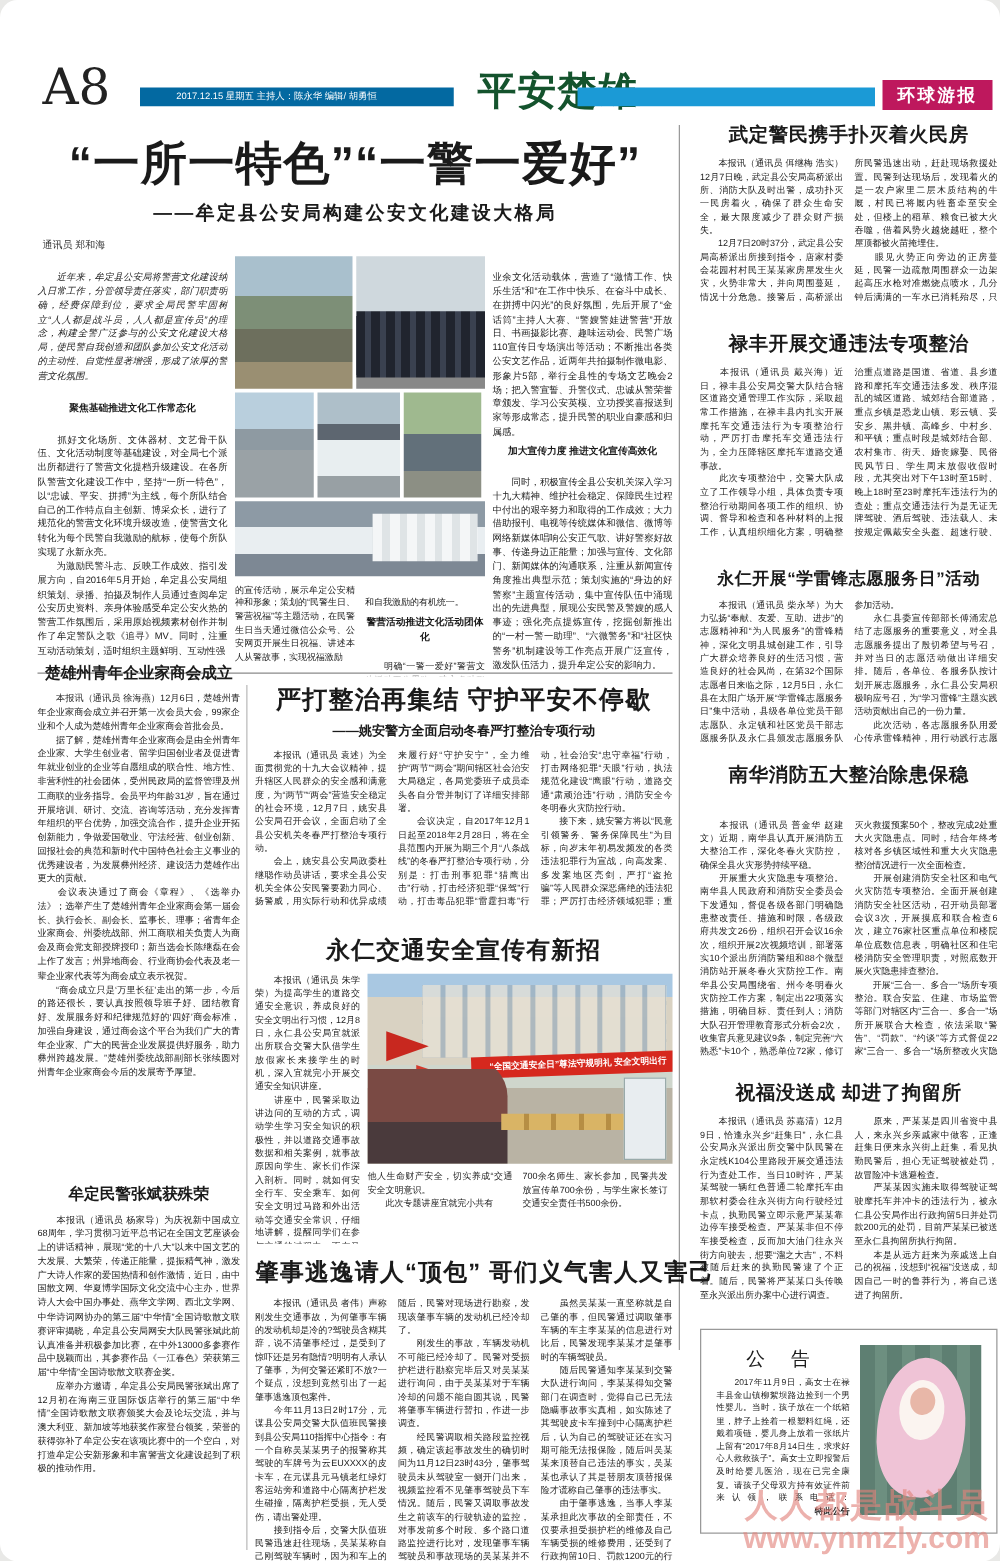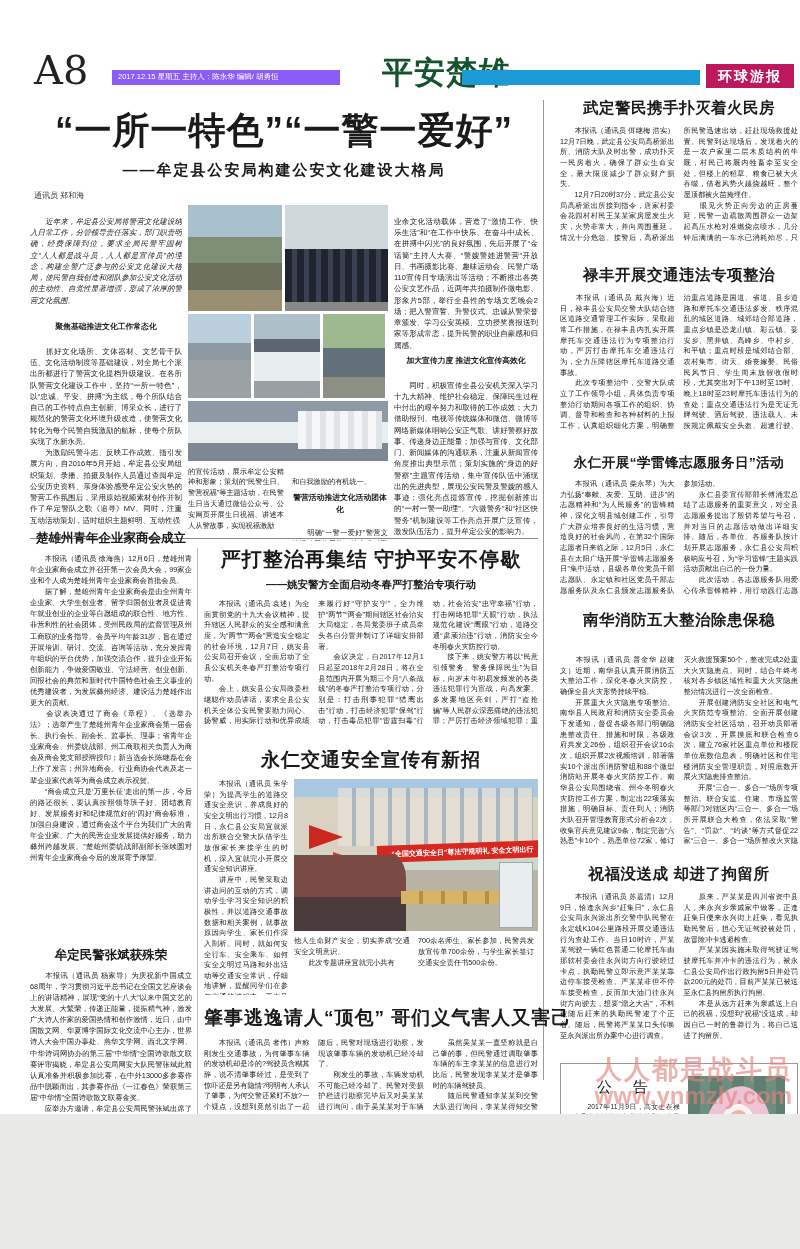--- a/index.html
+++ b/index.html
@@ -1,21 +1,21 @@
 <!DOCTYPE html>
 <html><head>
 <meta charset="utf-8">
 <style>
   html,body{margin:0;padding:0;background:#e9e9e7;}
-  .page{position:relative;width:800px;height:1114px;background:#fff;overflow:hidden;
-        font-family:"Liberation Sans","DejaVu Sans",sans-serif;color:#1a1a1a;}
+  .page{position:relative;width:800px;height:1249px;background:#fff;overflow:hidden;
+        font-family:"Liberation Sans","DejaVu Sans",sans-serif;color:#1a1a1a;border-radius:14px;}
   
   .edition{position:absolute;left:34px;top:50px;font-family:"DejaVu Serif",serif;
            font-size:40px;line-height:40px;color:#222;}
-  .datebar{position:absolute;left:112px;top:70px;width:228px;height:15px;background:#8b5cf6;}
+  .datebar{position:absolute;left:112px;top:70px;width:228px;height:15px;background:#0369a1;padding-left:23px;}
   .datebar span{display:block;padding:2px 0 0 6px;font-size:7.5px;color:#fff;white-space:nowrap;}
   .bar2{position:absolute;left:462px;top:70px;width:238px;height:15px;background:#1b9ad6;}
   .masthead{position:absolute;left:345px;top:52px;width:115px;text-align:center;
             font-size:31px;font-weight:bold;color:#14532d;letter-spacing:1px;white-space:nowrap;margin-left:37px;}
   .paperbox{position:absolute;left:706px;top:64px;width:88px;height:24px;background:#be185d;
             color:#fff;font-size:14px;font-weight:bold;text-align:center;line-height:24px;letter-spacing:2px;}
   
   .vline-right{position:absolute;left:543px;top:100px;width:1px;height:980px;background:#9a9a9a;}
   .vline-left{position:absolute;left:197px;top:548px;width:1px;height:692px;background:#bbb;}
   .hdiv-main{position:absolute;left:30px;top:538px;width:508px;height:1px;background:#8a8a8a;}

